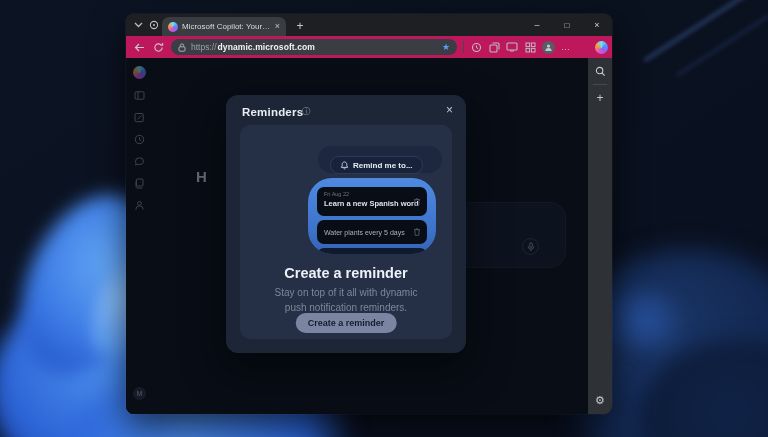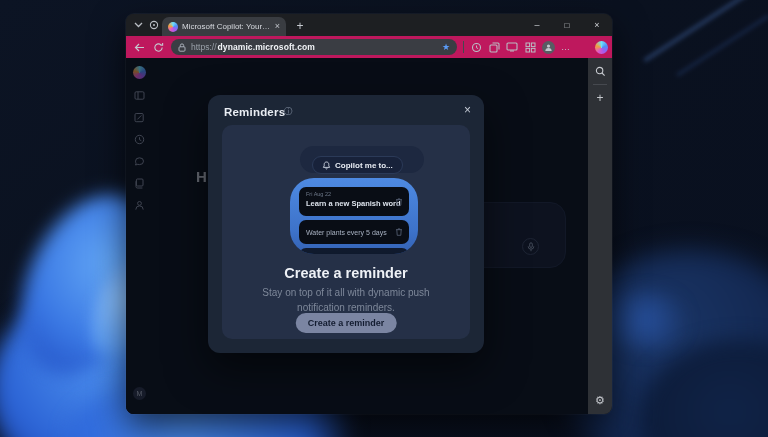--- a/index.html
+++ b/index.html
@@ -56,21 +56,21 @@
   .appside{position:absolute;left:0;top:0;bottom:0;width:26px;display:flex;flex-direction:column;align-items:center;padding-top:8px;gap:11px;box-sizing:border-box}
   .side-ic{width:11px;height:11px;color:#7e8798;display:flex;align-items:center;justify-content:center}
   .clogo{width:13px;height:13px;border-radius:50%;background:conic-gradient(#6ee0fa,#4f8df7,#a05cf0,#e058c8,#f2a03d,#6ee0fa)}
   .mavatar{position:absolute;left:7px;bottom:14px;width:13px;height:13px;border-radius:50%;background:#2a3347;color:#aab3c3;font-size:7px;display:flex;align-items:center;justify-content:center}
   .greet{position:absolute;left:70px;top:110px;font-size:15px;font-weight:bold;color:#cdd3dd}
   .composer{position:absolute;left:176px;top:144px;width:264px;height:66px;background:#182134;border:1px solid #222d44;border-radius:16px;box-sizing:border-box}
   .mic{position:absolute;right:26px;bottom:12px;width:17px;height:17px;border-radius:50%;border:1px solid #3a465e;color:#93a0b5;display:flex;align-items:center;justify-content:center;box-sizing:border-box}
   .overlay{position:absolute;inset:0;background:rgba(3,6,13,.52)}
 
   
-  .modal{position:absolute;left:82px;top:37px;width:276px;height:258px;background:#1c2636;border-radius:12px;box-shadow:0 16px 40px rgba(0,0,0,.55)}
+  .modal{position:absolute;left:100px;top:37px;width:240px;height:258px;background:#1c2636;border-radius:12px;box-shadow:0 16px 40px rgba(0,0,0,.55)}
   .m-title{position:absolute;left:16px;top:11px;font-size:11.5px;font-weight:bold;color:#e9edf3;letter-spacing:.2px}
   .m-info{position:absolute;left:76px;top:11px;font-size:8.5px;color:#8591a3}
   .m-close{position:absolute;right:13px;top:8px;font-size:12px;color:#c3c9d4}
   .panel{position:absolute;left:14px;top:30px;right:14px;bottom:14px;background:#253047;border-radius:10px;overflow:hidden}
 
   .illus-blob{position:absolute;left:78px;top:21px;width:124px;height:27px;border-radius:14px;background:#1d2840}
   .pill{position:absolute;left:90px;top:31px;height:18px;border-radius:9px;background:#18223a;border:1px solid #2b3a58;display:flex;align-items:center;gap:4px;padding:0 9px;box-sizing:border-box}
   .pill .bell{width:9px;height:9px;color:#d3dae6;display:flex}
   .pill .plabel{font-size:8px;color:#e9edf4;font-weight:bold}
   .bluebox{position:absolute;left:68px;top:53px;width:128px;height:76px;border-radius:24px;background:linear-gradient(180deg,#4e8ae2 0%,#3d72c9 70%,#3462b4 100%);overflow:hidden}
@@ -261,21 +261,21 @@
 
           <div class="panel">
             <div class="illus-blob"></div>
             <div class="pill">
               <span class="bell">
                 <svg width="9" height="9" viewBox="0 0 9 9">
                     <path d="M4.5 1c-1.4 0-2.3 1-2.3 2.4v1.4L1.4 6.4h6.2L6.8 4.8V3.4C6.8 2 5.9 1 4.5 1z" stroke="currentColor" stroke-width="0.9" fill="none"></path>
                     <path d="M3.6 7.4a1 1 0 0 0 1.8 0" stroke="currentColor" stroke-width="0.9" fill="none"></path>
                   </svg>
               </span>
-              <span class="plabel">Copilot me to...</span>
+              <span class="plabel">Remind me to...</span>
             </div>
 
             <div class="bluebox">
               <div class="rcard c1">
                 <div class="date">Fri Aug 22</div>
                 <div class="rtitle">Learn a new Spanish word</div>
                 <span class="trash">
                   <svg width="8" height="9" viewBox="0 0 8 9">
                       <path d="M1 2.2h6M3 2.2V1.4h2v.8M1.8 2.2l.4 5.6h3.6l.4-5.6" stroke="currentColor" stroke-width="0.8" fill="none"></path>
                     </svg>

